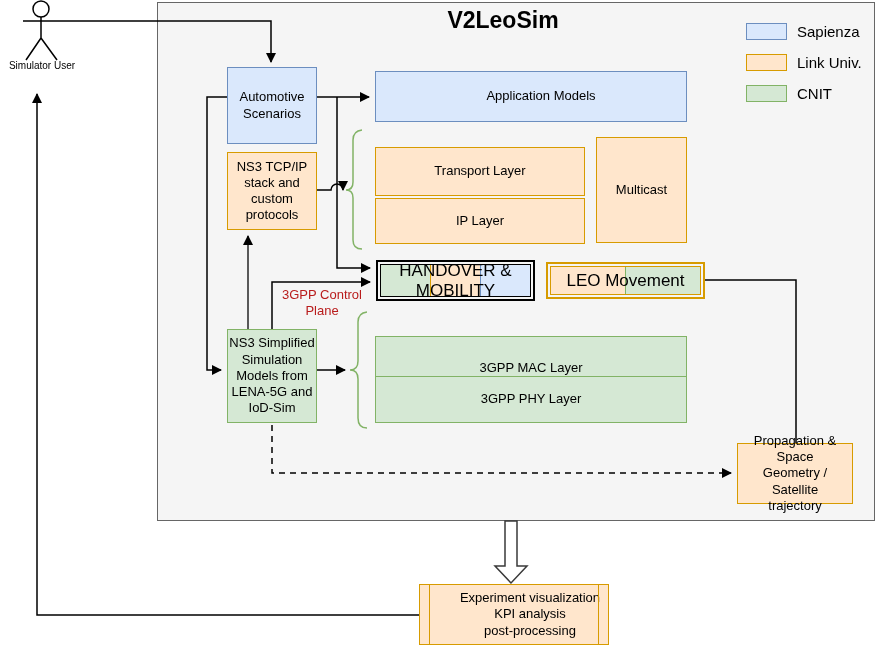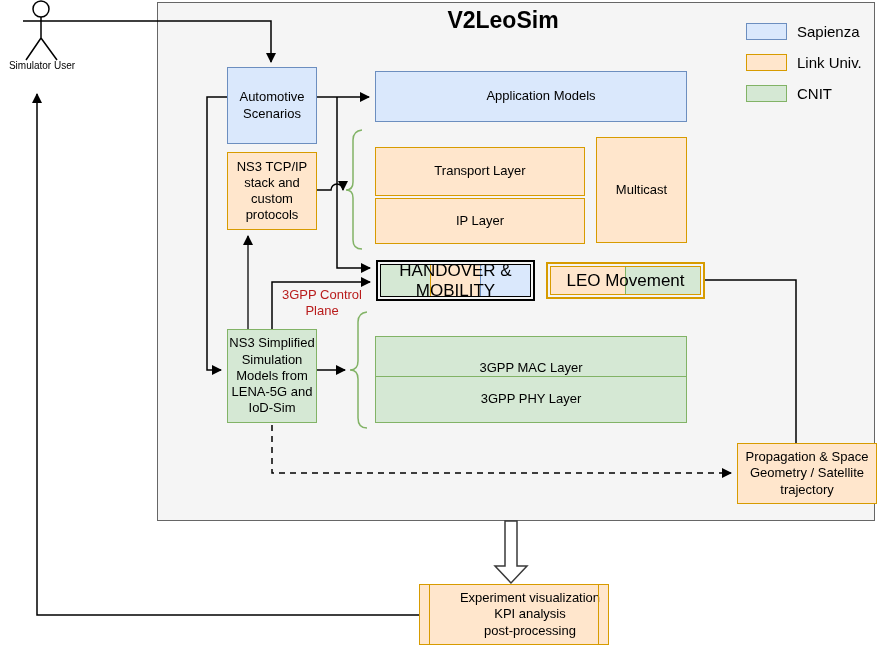--- a/index.html
+++ b/index.html
@@ -29,21 +29,21 @@
 
   .b-automotive { left: 227px; top: 67px;  width: 90px;  height: 77px; }
   .b-application{ left: 375px; top: 71px;  width: 312px; height: 51px; padding-left: 20px; }
   .b-tcpip      { left: 227px; top: 152px; width: 90px;  height: 78px; }
   .b-transport  { left: 375px; top: 137px; width: 210px; height: 49px; margin-top: 10px; }
   .b-ip         { left: 375px; top: 198px; width: 210px; height: 46px; }
   .b-multicast  { left: 596px; top: 137px; width: 91px;  height: 106px; }
   .b-mac        { left: 375px; top: 312px; width: 312px; height: 64px; margin-top: 24px; }
   .b-phy        { left: 375px; top: 376px; width: 312px; height: 47px; }
   .b-ns3simpl   { left: 227px; top: 329px; width: 90px;  height: 94px; }
-  .b-propag     { left: 737px; top: 443px; width: 140px; height: 61px; }
+  .b-propag     { left: 737px; top: 443px; width: 116px; height: 61px; }
 
   
   .dbl {
     position: absolute; z-index: 3; padding: 2px; background: #f5f5f5;
   }
   .dbl-handover { left: 376px; top: 260px; width: 159px; height: 41px; border: 2px solid #000; }
   .dbl-leo      { left: 546px; top: 262px; width: 159px; height: 37px; border: 2px solid #d79b00; }
   .dbl-inner { width: 100%; height: 100%; display: flex; }
   .dbl-handover .dbl-inner { border: 1px solid #000; }
   .dbl-leo      .dbl-inner { border: 1px solid #d79b00; }

